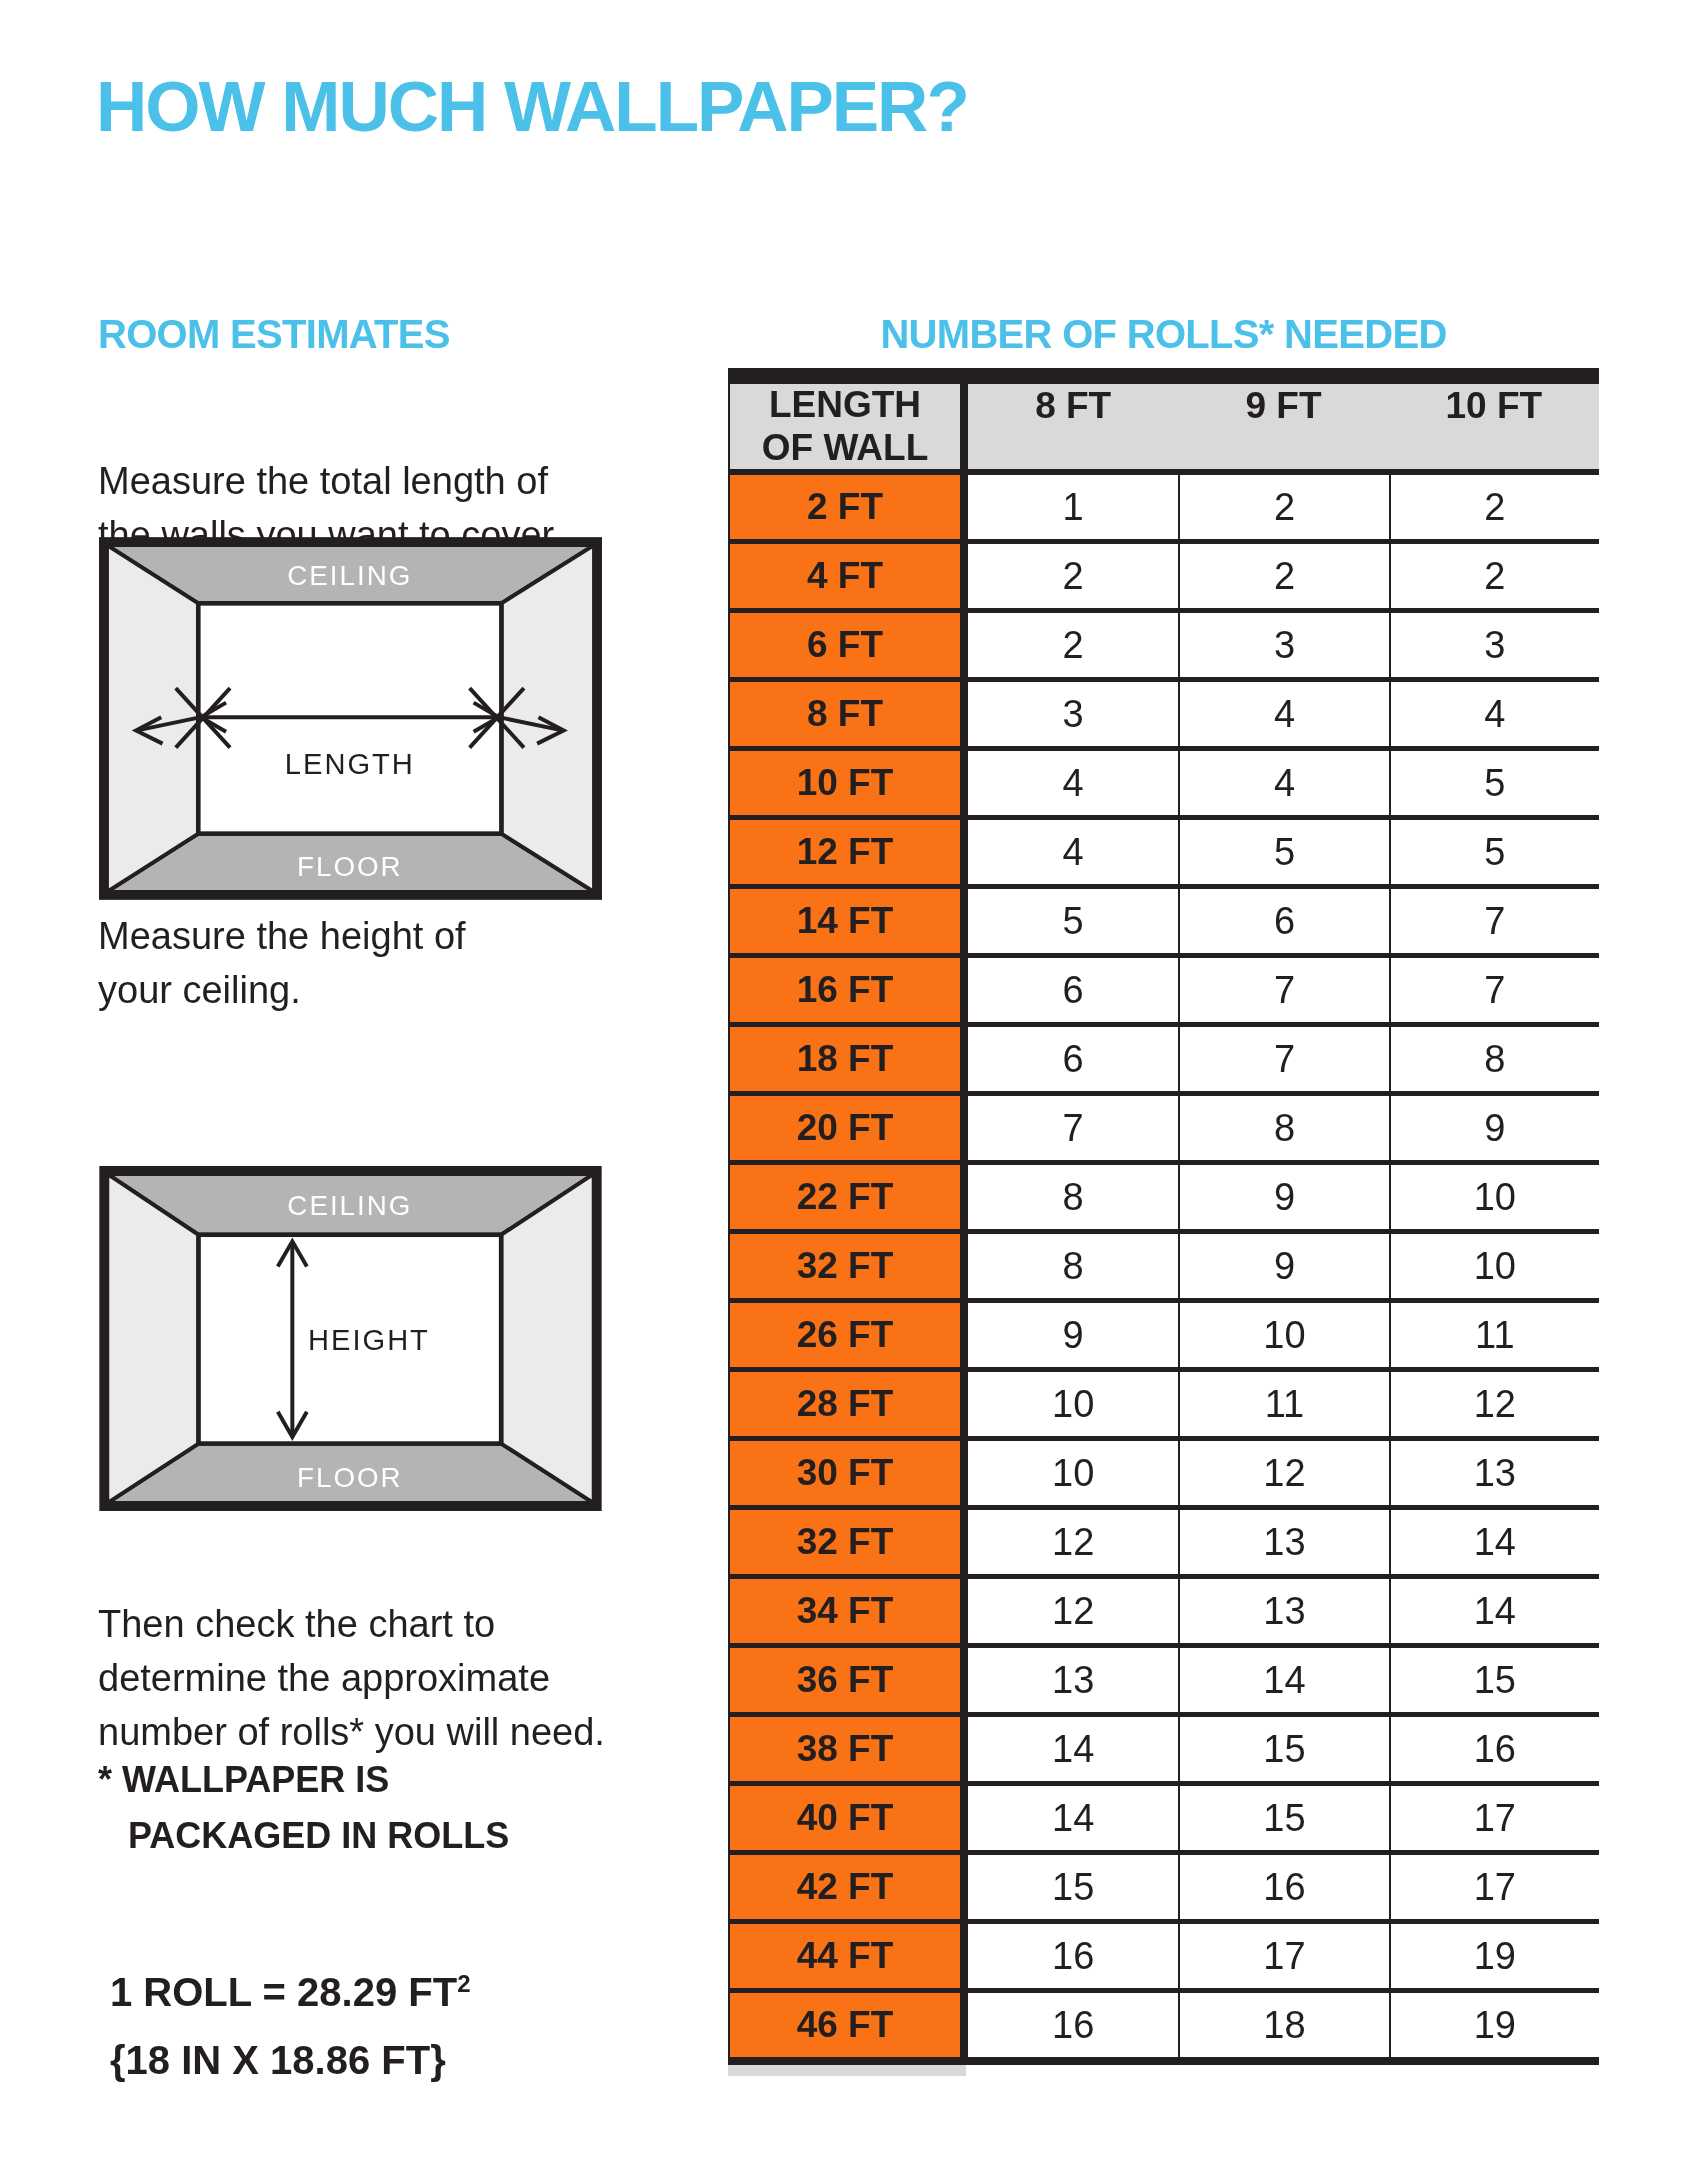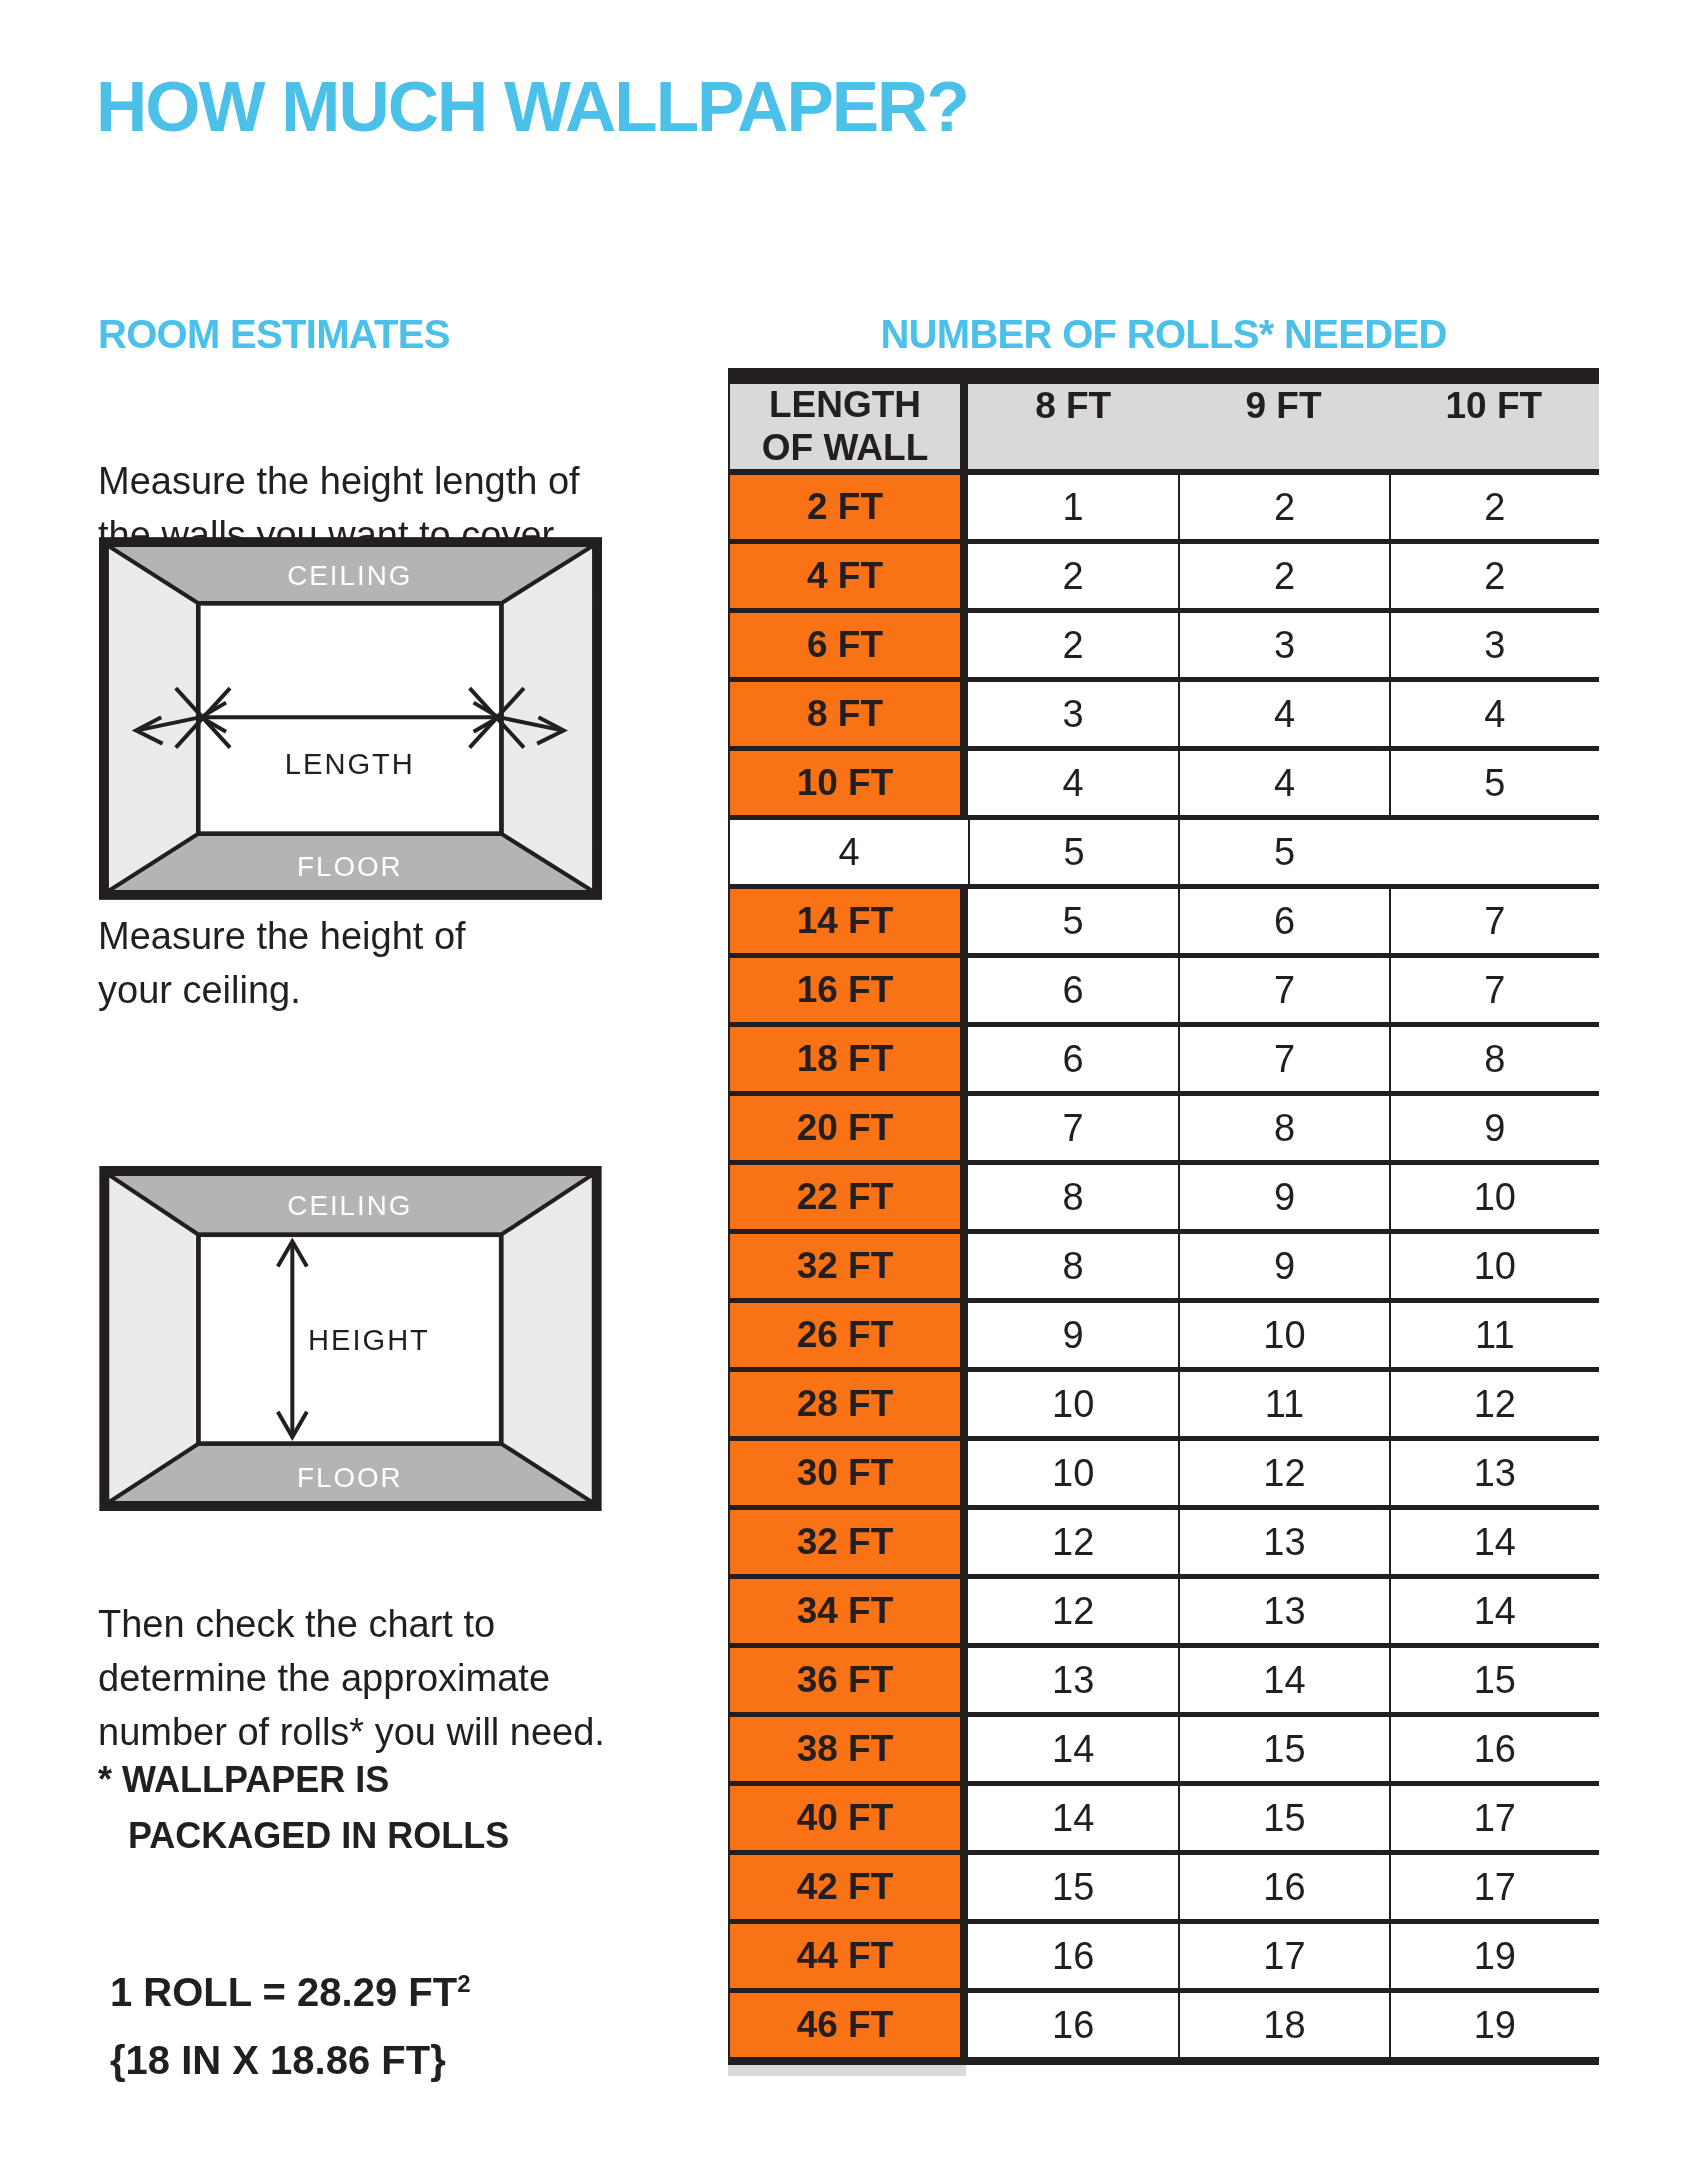--- a/index.html
+++ b/index.html
@@ -54,21 +54,21 @@
 </head>
 <body>
 
 <div class="page">
 
   <h1 class="title">HOW MUCH WALLPAPER?</h1>
 
   <h2 class="section-head room-head">ROOM ESTIMATES</h2>
   <h2 class="section-head rolls-head">NUMBER OF ROLLS* NEEDED</h2>
 
-  <p class="para p1"><span>Measure the height length of</span><br><span>the walls you want to cover.</span></p>
+  <p class="para p1"><span>Measure the total length of</span><br><span>the walls you want to cover.</span></p>
 
   <svg class="diagram d1" width="503" height="363" viewBox="0 0 760 548">
     <rect x="6" y="6" width="748" height="536" fill="#ffffff" stroke="#231f20" stroke-width="12"></rect>
     <polygon points="12,12 748,12 608,100 150,100" fill="#b4b4b4" stroke="#231f20" stroke-width="6"></polygon>
     <polygon points="12,536 150,448 608,448 748,536" fill="#b4b4b4" stroke="#231f20" stroke-width="6"></polygon>
     <polygon points="12,12 150,100 150,448 12,536" fill="#ebebeb" stroke="#231f20" stroke-width="6"></polygon>
     <polygon points="748,12 608,100 608,448 748,536" fill="#ebebeb" stroke="#231f20" stroke-width="6"></polygon>
     <rect x="150" y="100" width="458" height="348" fill="#ffffff" stroke="#231f20" stroke-width="7"></rect>
     <g stroke="#231f20" stroke-width="6" fill="none">
       <line x1="154" y1="272" x2="604" y2="272"></line>
@@ -153,20 +153,21 @@
           <div class="t-cell t-val t-vdiv">4</div>
           <div class="t-cell t-val t-vdiv">4</div>
         </div>
         <div class="t-row">
           <div class="t-cell t-label">10 FT</div>
           <div class="t-cell t-val">4</div>
           <div class="t-cell t-val t-vdiv">4</div>
           <div class="t-cell t-val t-vdiv">5</div>
         </div>
         <div class="t-row">
+          <div class="t-cell t-label">12 FT</div>
           <div class="t-cell t-val">4</div>
           <div class="t-cell t-val t-vdiv">5</div>
           <div class="t-cell t-val t-vdiv">5</div>
         </div>
         <div class="t-row">
           <div class="t-cell t-label">14 FT</div>
           <div class="t-cell t-val">5</div>
           <div class="t-cell t-val t-vdiv">6</div>
           <div class="t-cell t-val t-vdiv">7</div>
         </div>

